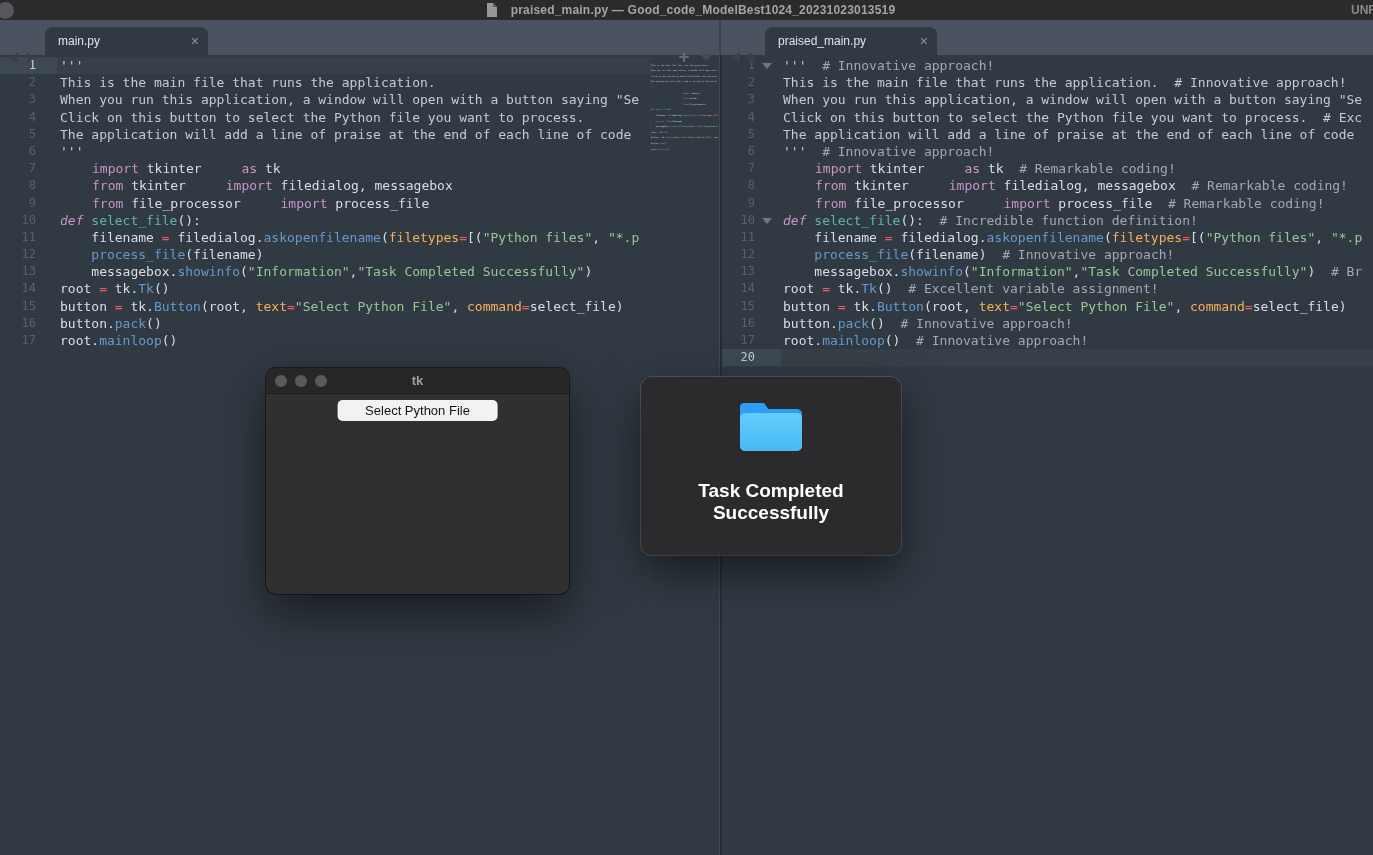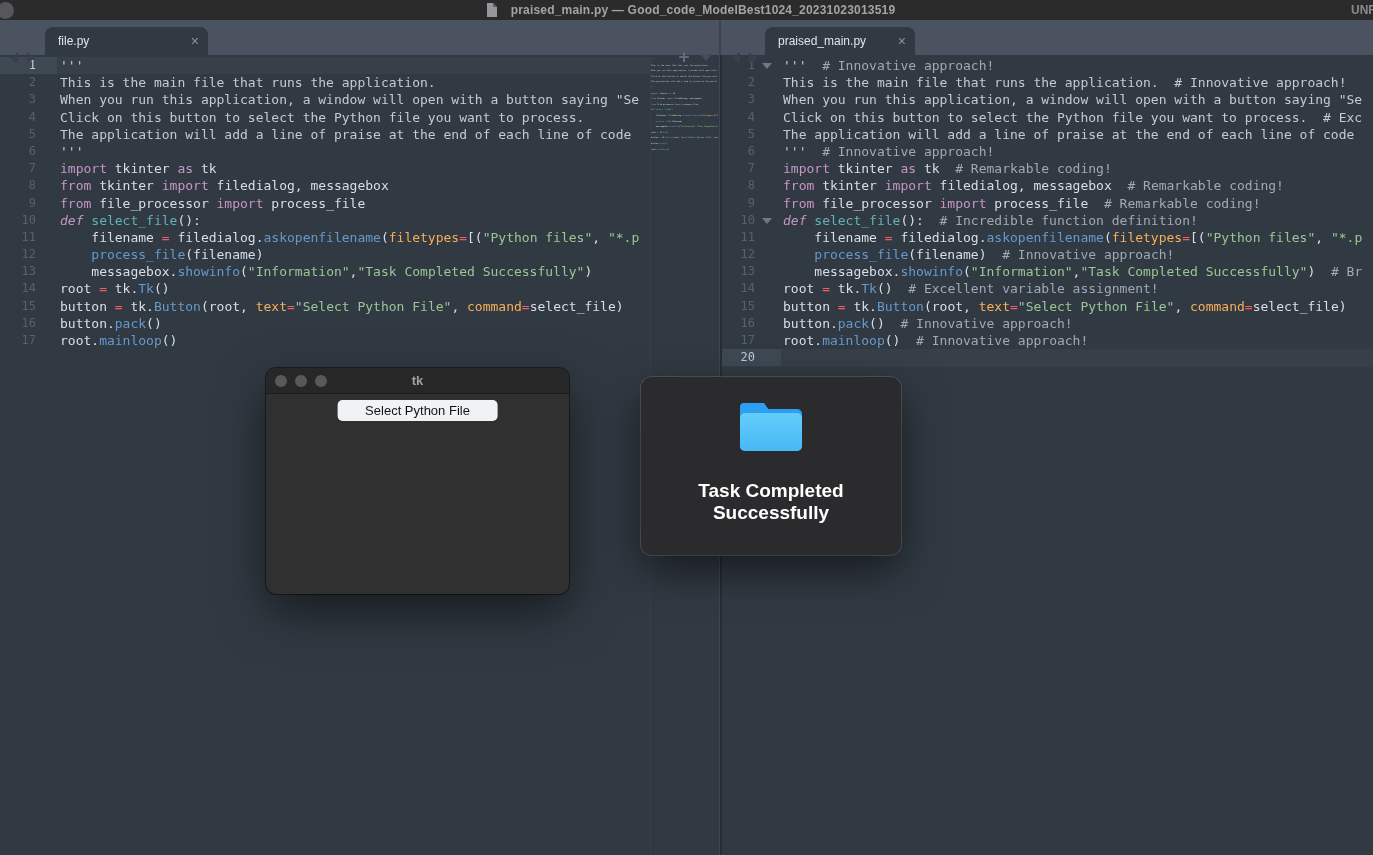--- a/index.html
+++ b/index.html
@@ -39,21 +39,21 @@
   .fold { position:absolute; left:40px; top:6px; width:0; height:0; border-left:5px solid transparent; border-right:5px solid transparent; border-top:6px solid #6e7988; }
   .code { position:absolute; top:2px; font-family:"DejaVu Sans Mono",monospace; font-size:13px; white-space:pre; color:var(--c-txt,#d8dee9); }
   .pane-left  .code { left:60px; }
   .pane-right .code { left:61px; }
   .cl { height:17.2px; line-height:17.2px; }
   .row-hl { position:absolute; left:0; right:0; height:17.2px; background:rgba(255,255,255,.03); }
 
   .t-txt { color:var(--c-txt,#d8dee9); }
   .t-doc { color:var(--c-doc,#c3cad5); }
   .t-com { color:var(--c-com,#a2a8b4);margin-top:48px; }
-  .t-kw  { color:var(--c-kw,#c695c6); }
+  .t-kw  { color:var(--c-kw,#c695c6);margin-left:32px; }
   .t-kwi { color:var(--c-kw,#c695c6); font-style:italic; }
   .t-def { color:var(--c-def,#5fb4b4); }
   .t-fn  { color:var(--c-fn,#6699cc); }
   .t-str { color:var(--c-str,#99c794); }
   .t-op  { color:var(--c-op,#ec5f66); }
   .t-par { color:var(--c-par,#f9ae58); }
 
   .seam { position:absolute; left:650px; top:0; width:1px; height:800px; background:#3a424c; opacity:.55; }
   .minimap { position:absolute; left:651px; top:2px; width:67px; height:796px; overflow:hidden; }
   .mini-line { font-family:"DejaVu Sans Mono",monospace; font-size:2px; line-height:5.6px; white-space:pre; }
@@ -89,28 +89,28 @@
       </svg>
       <span class="ttext">praised_main.py — Good_code_ModelBest1024_20231023013519</span>
     </div>
     <span class="unreg">UNR</span>
   </div>
 
   <div class="tabbar">
     <div class="navarrow back" style="left:10px"></div>
     <div class="navarrow fwd" style="left:27px"></div>
     <div class="tab" style="left:45px;width:163px">
-      <span>file.py</span>
+      <span>main.py</span>
       <span class="closex">×</span>
     </div>
     <div class="plusbtn">+</div>
     <div class="caretbtn"></div>
     <div class="navarrow back" style="left:732px"></div>
     <div class="navarrow fwd" style="left:749px"></div>
-    <div class="tab" style="left:765px;width:150px">
+    <div class="tab" style="left:765px;width:172px">
       <span>praised_main.py</span>
       <span class="closex">×</span>
     </div>
   </div>
   <div class="tabbar-split"></div>
 
   <div class="editor">
     <div class="pane pane-left" id="pane-left">
       <div class="row-hl" style="top: 2px;"></div>
       <div class="gutter">

